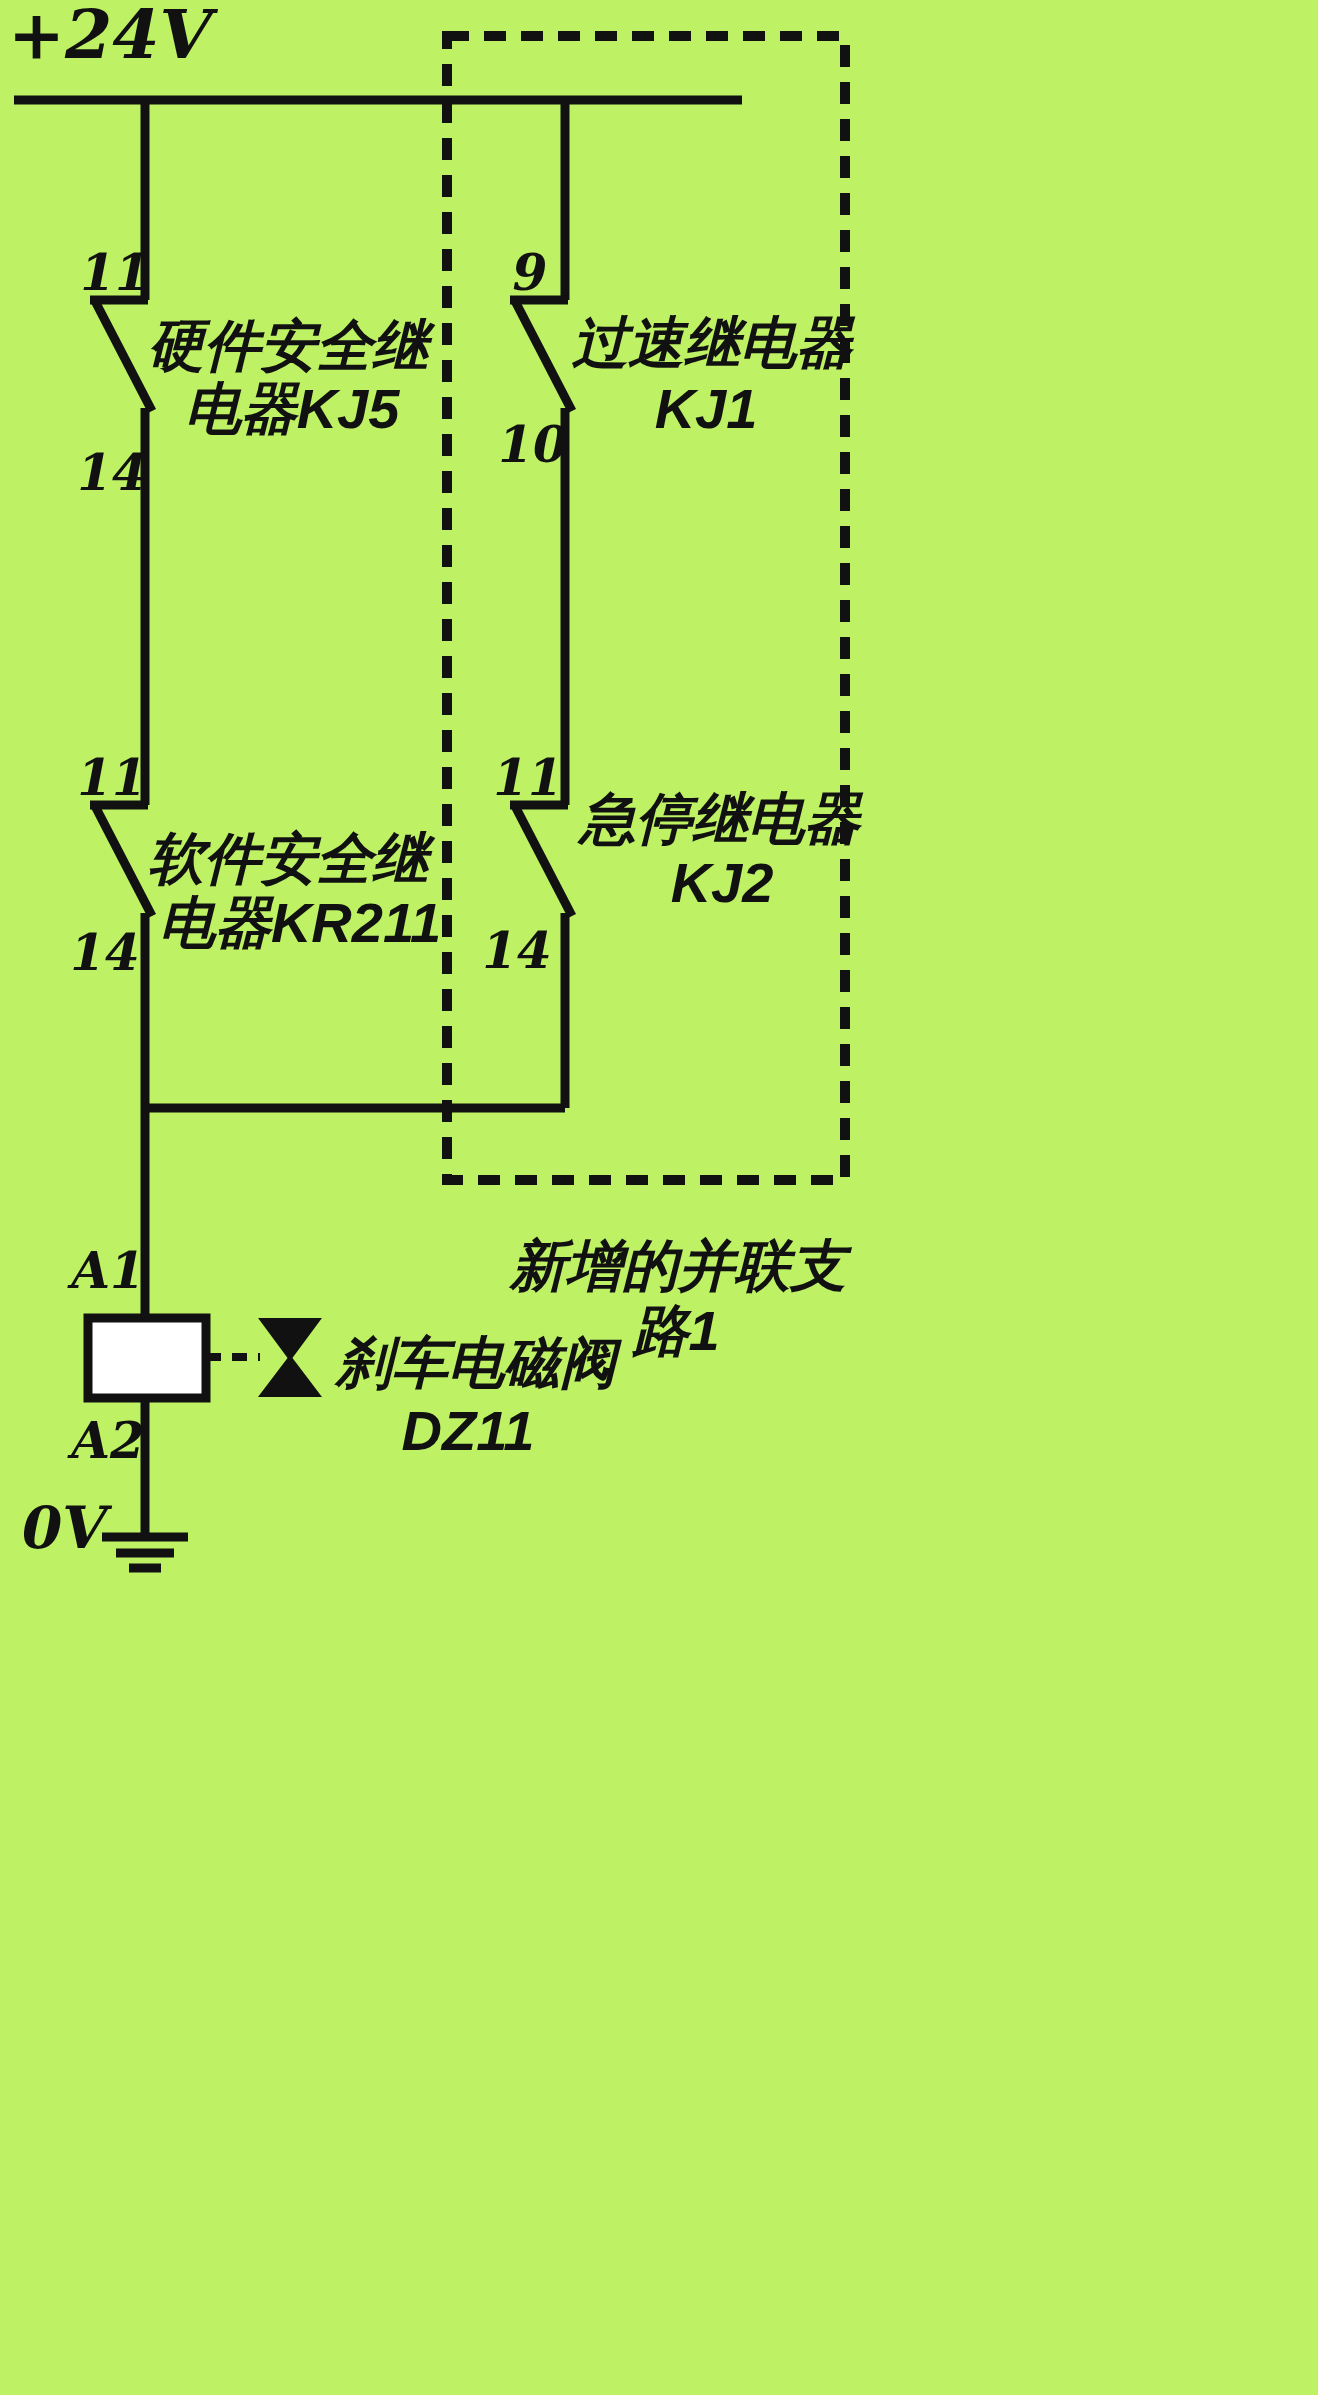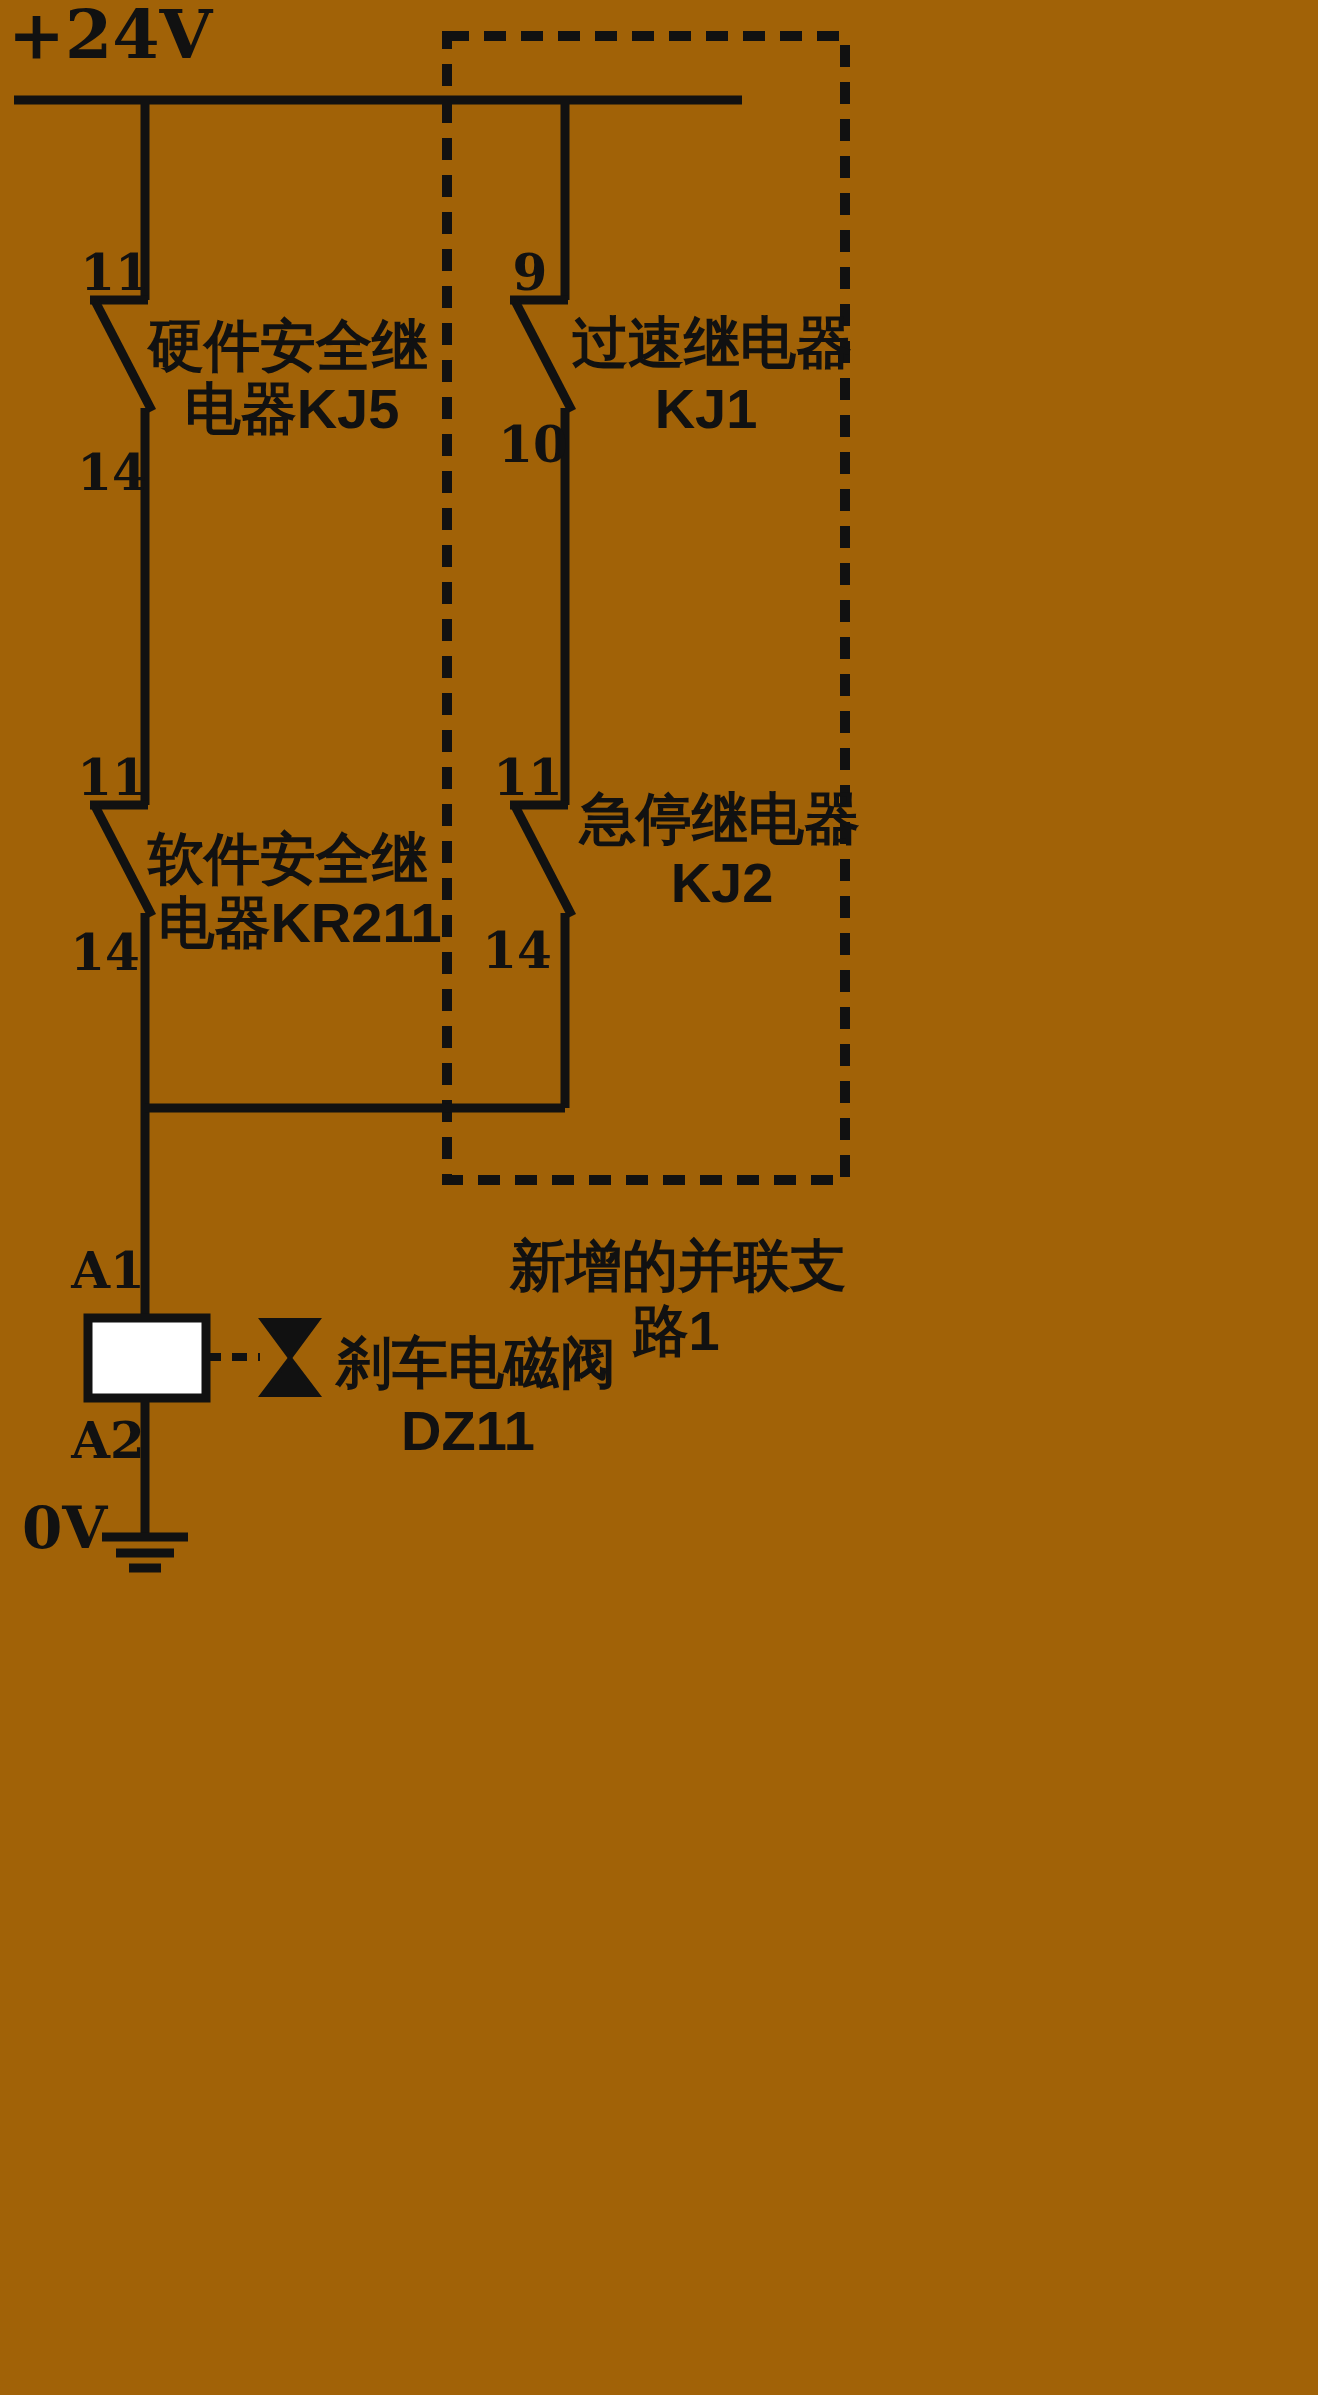--- a/index.html
+++ b/index.html
@@ -4,22 +4,23 @@
 <style>
   html, body {
     margin: 0;
     padding: 0;
     background: #ffffff;
   }
   .page {
     position: relative;
     width: 1318px;
     height: 2395px;
-    background: #a16207;
+    background: #bef264;
     overflow: hidden;
+    font-style: italic;
   }
   svg { display: block; }
 
   
   .w {
     stroke: #111111;
     stroke-width: 9;
     fill: none;
     stroke-linecap: butt;
   }

